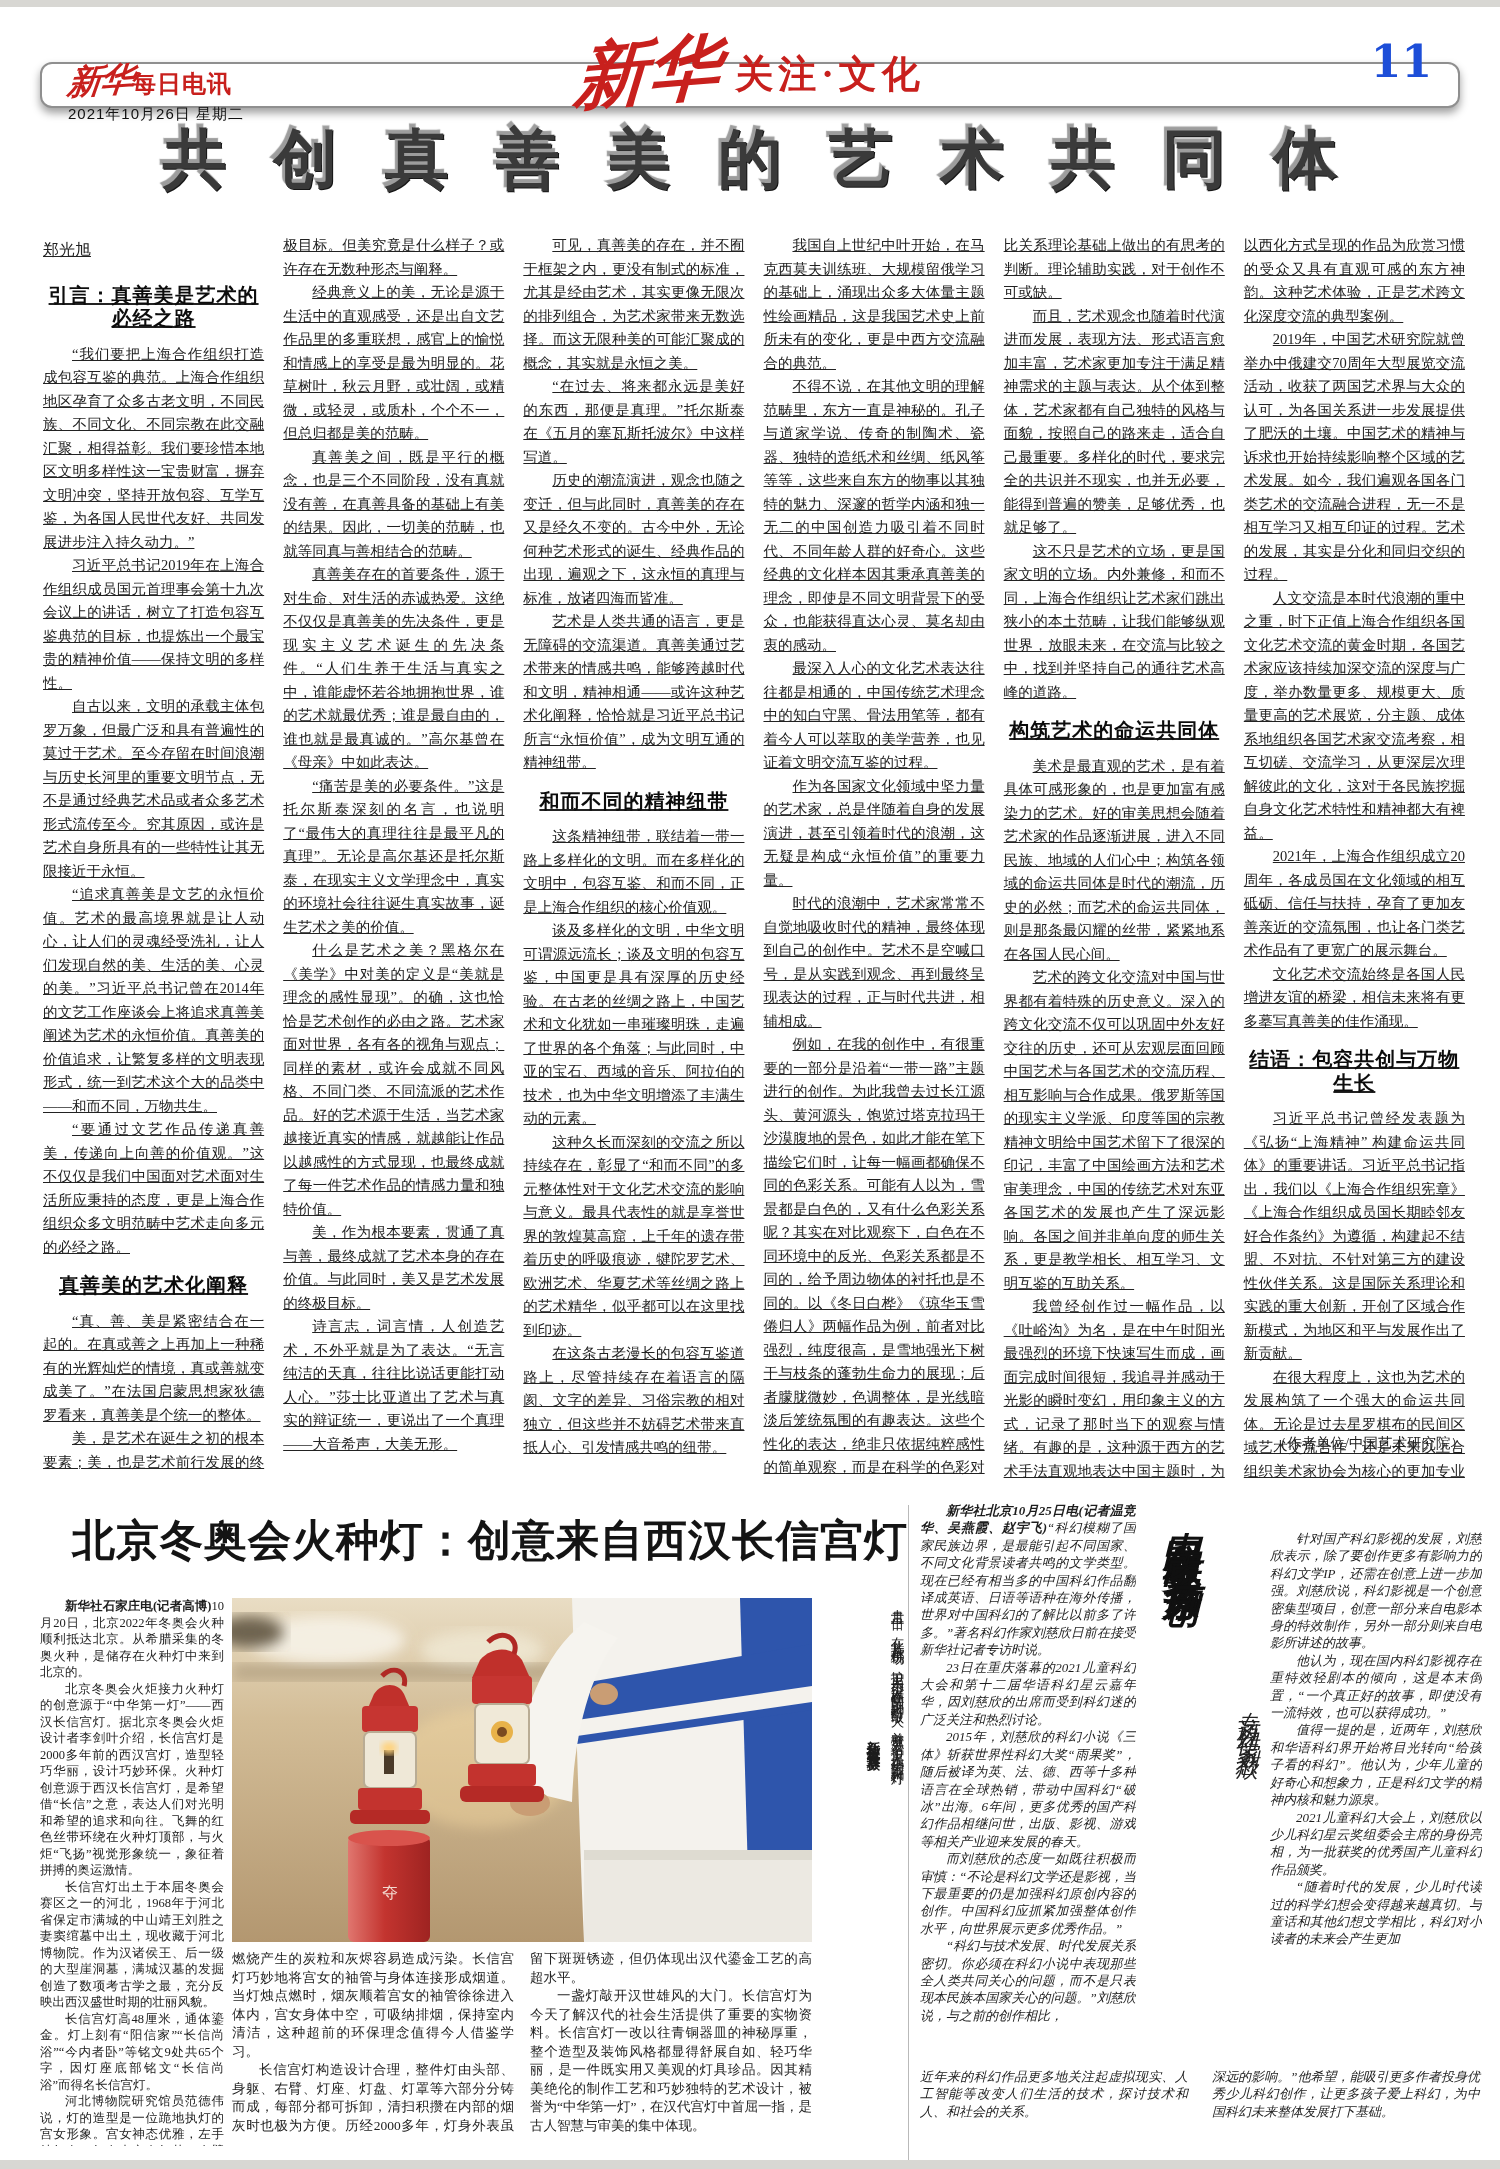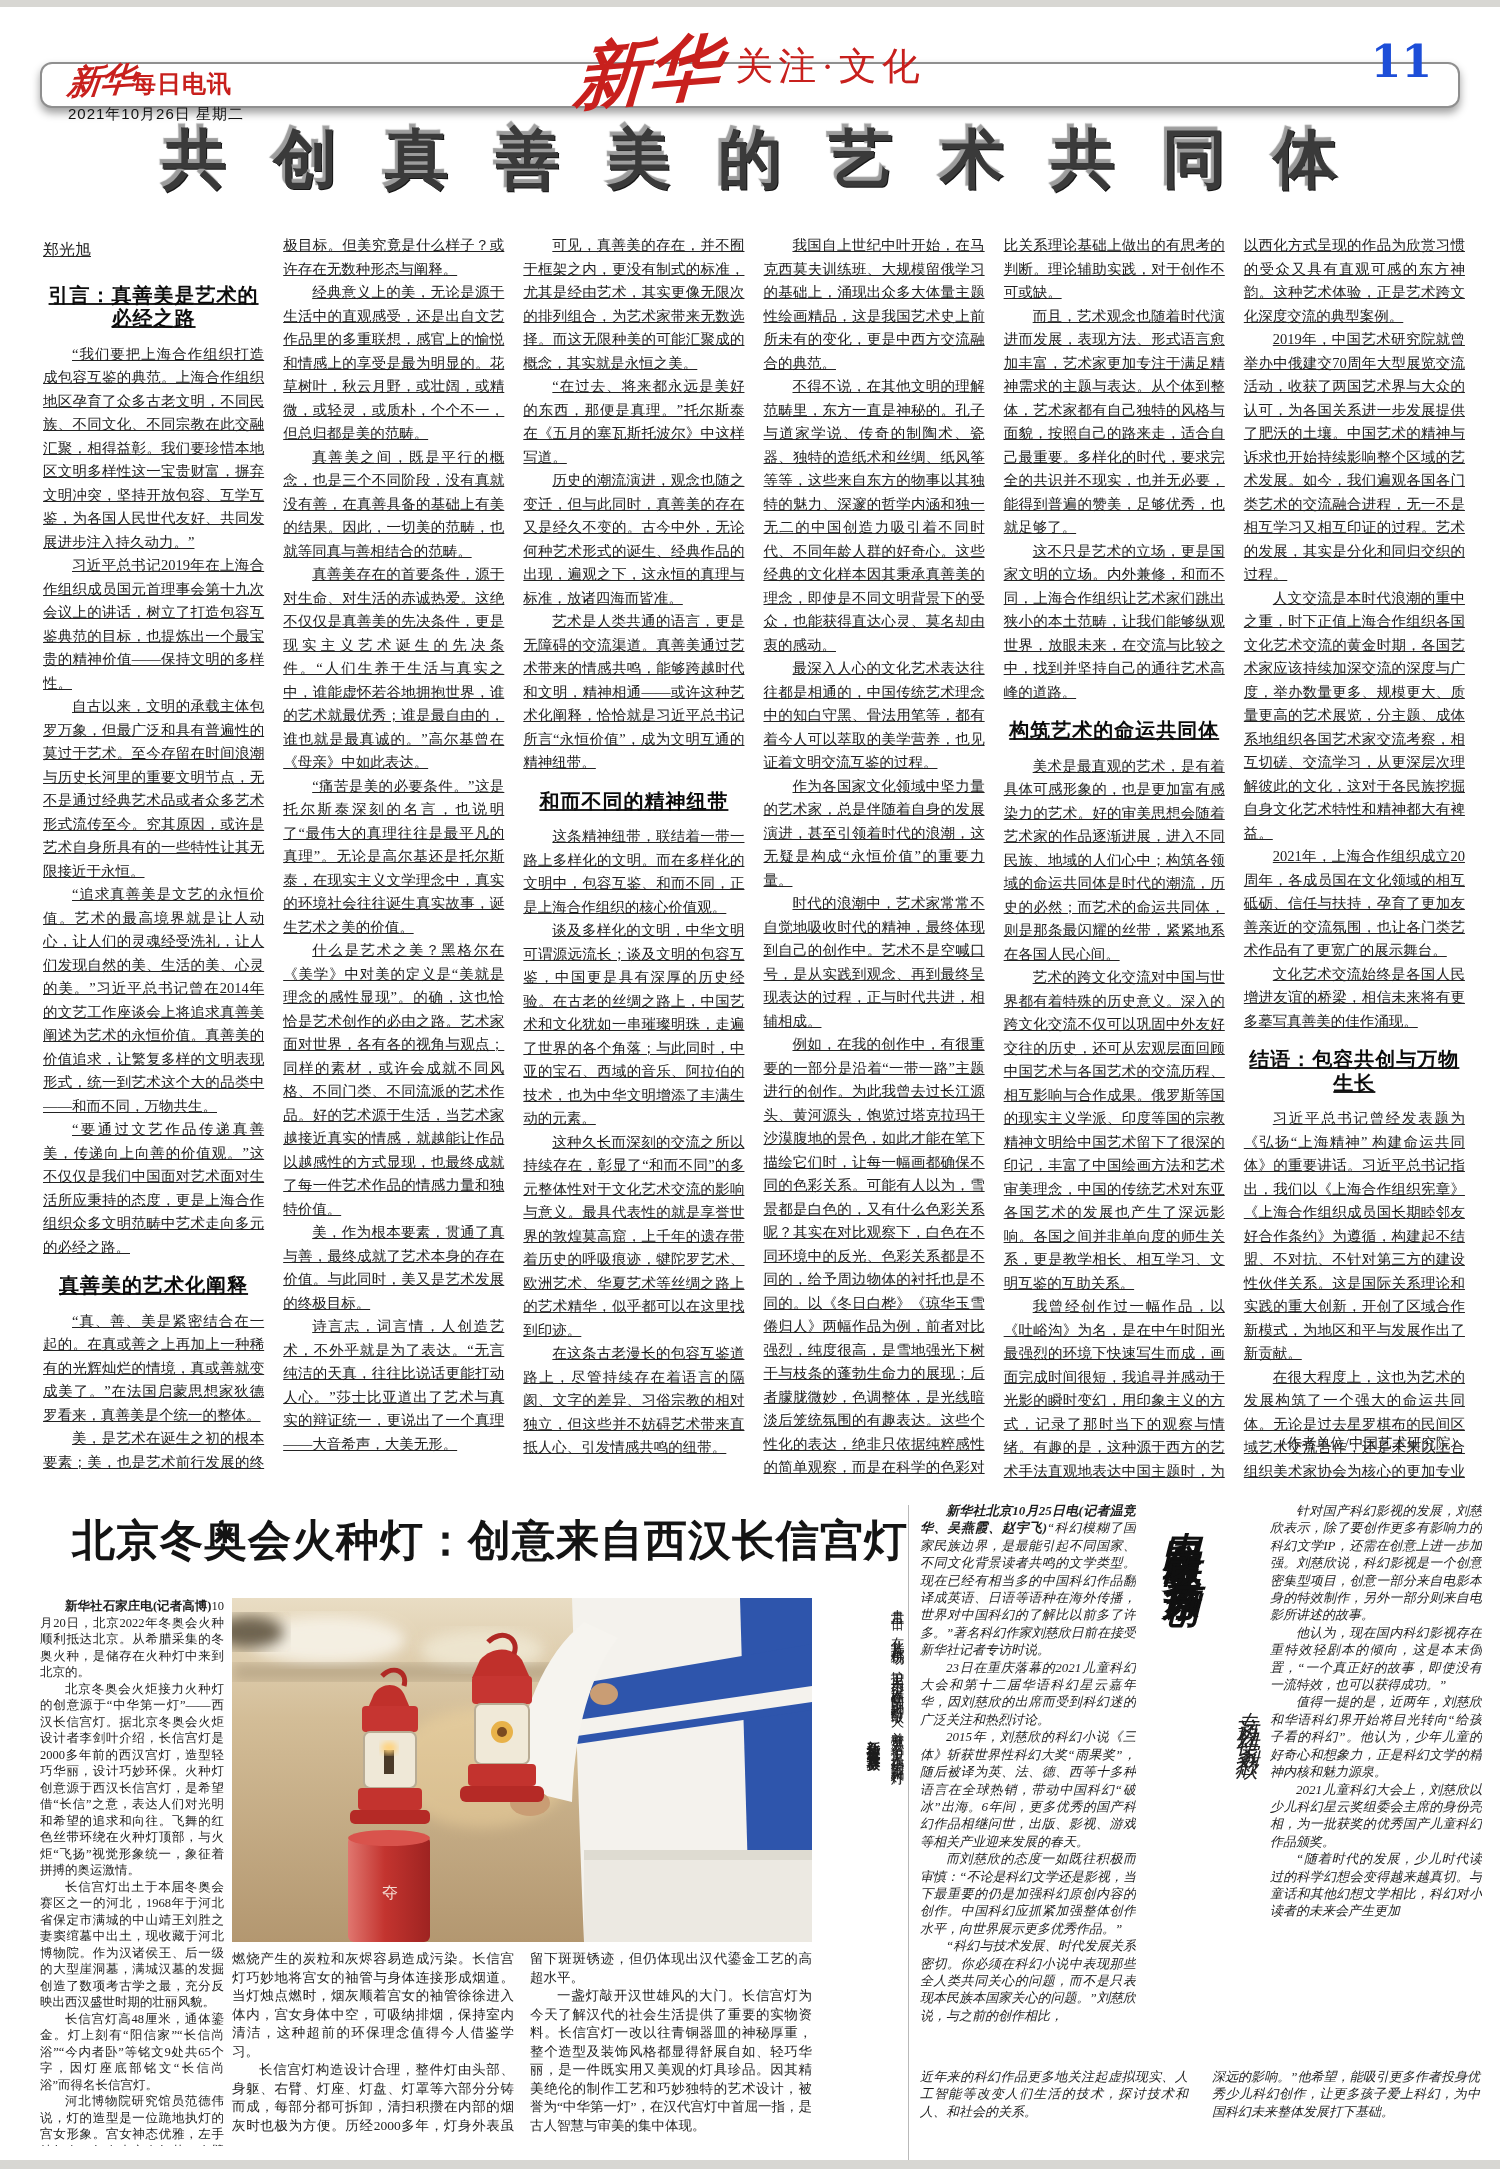--- a/index.html
+++ b/index.html
@@ -17,21 +17,21 @@
   .mast-left { position:absolute; left:26px; top:-6px; }
   .logo-line { white-space:nowrap; color:#c8201d; }
   .logo-script { font-size:34px; font-weight:bold; font-style:italic; display:inline-block;
                  transform:skewX(-10deg) rotate(-4deg); letter-spacing:-2px; }
   .logo-suffix { font-size:24px; font-weight:bold; letter-spacing:1px; }
   .mast-date { font-family:"Liberation Sans","DejaVu Sans",sans-serif; font-size:15px; color:#111; margin-top:1px; letter-spacing:1px; }
   .mast-center { position:absolute; left:50%; transform:translateX(-50%); top:-28px;
                  display:flex; align-items:flex-end; gap:16px; white-space:nowrap; }
   .mast-center .big-script { font-size:72px; font-weight:bold; font-style:italic; color:#c8201d;
                  display:inline-block; transform:skewX(-8deg) rotate(-5deg); line-height:1; }
-  .section-title { font-size:38px; font-weight:normal; color:#c8201d; letter-spacing:5px; padding-bottom:16px; }
+  .section-title { font-size:38px; font-weight:bold; color:#c8201d; letter-spacing:5px; padding-bottom:8px; }
   .mast-pagenum { position:absolute; right:26px; top:-24px; font-size:44px; line-height:1;
                   font-weight:bold; color:#1d4ed8; font-family:"DejaVu Serif",serif; }
 
   
   .main-title { position:absolute; top:116px; left:50%; transform:translateX(-50%);
                 width:1175px; display:flex; justify-content:space-between;
                 font-size:64px; font-weight:bold; color:#3a3a3a;
                 text-shadow:-3px -4px 1px #9d9d9d, 1px 1px 0 #161616; }
 
   
@@ -65,21 +65,21 @@
                height:344px; margin-left:4px; }
   .lantern-bottom { width:580px; margin-top:8px; height:188px; overflow:hidden;
                     column-count:2; column-gap:16px; column-fill:auto;
                     font-size:13.5px; line-height:18.5px; text-align:justify; }
 
   
   .v-divider { position:absolute; left:908px; top:1505px; width:1px; height:655px; background:#b9b9b9; }
   .scifi { position:absolute; left:920px; top:1502px; width:562px;font-style:italic; }
   .scifi-row { display:flex; height:558px; overflow:hidden; }
   .scifi-col { width:216px; overflow:hidden; text-align:justify; font-size:13px; line-height:17.4px; }
-  .scifi-col.right { width:212px; }
+  .scifi-col.right { width:212px;margin-top:28px; }
   .scifi-headline-block { width:88px; display:flex; justify-content:center; }
   .scifi-headline { writing-mode:vertical-rl; font-size:37px; font-weight:bold; color:#101010;
                     letter-spacing:5px; line-height:1.15; }
   .scifi-subtitle-block { width:46px; display:flex; justify-content:center; }
   .scifi-subtitle { writing-mode:vertical-rl; font-size:22px; color:#222; letter-spacing:6px;
                     padding-top:192px; }
   .scifi-tails { display:flex; margin-top:8px; }
   .scifi-tail { font-size:13px; line-height:17.4px; text-align:justify; }
   .scifi-tail.one { width:268px; margin-right:24px; }
   .scifi-tail.two { width:268px; }

